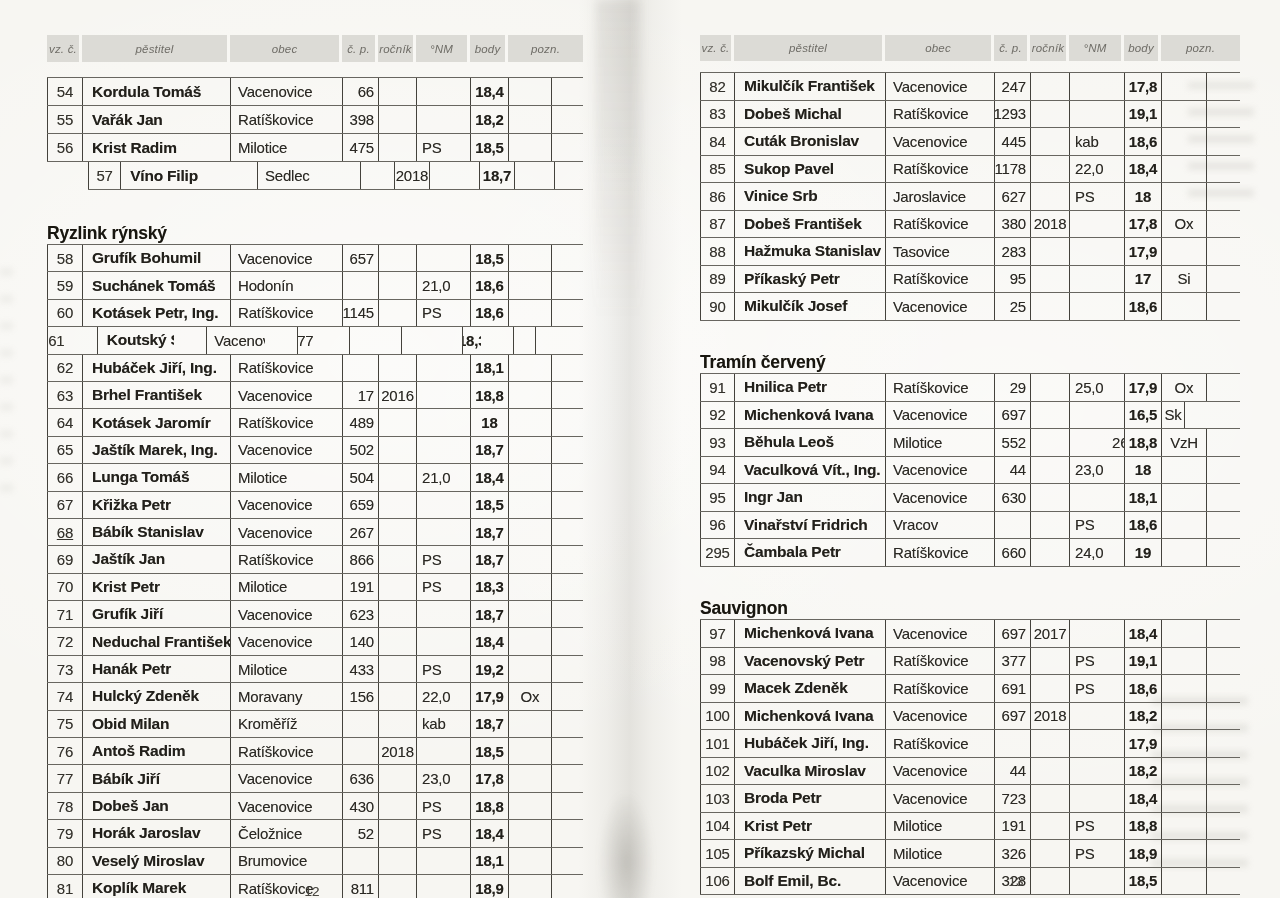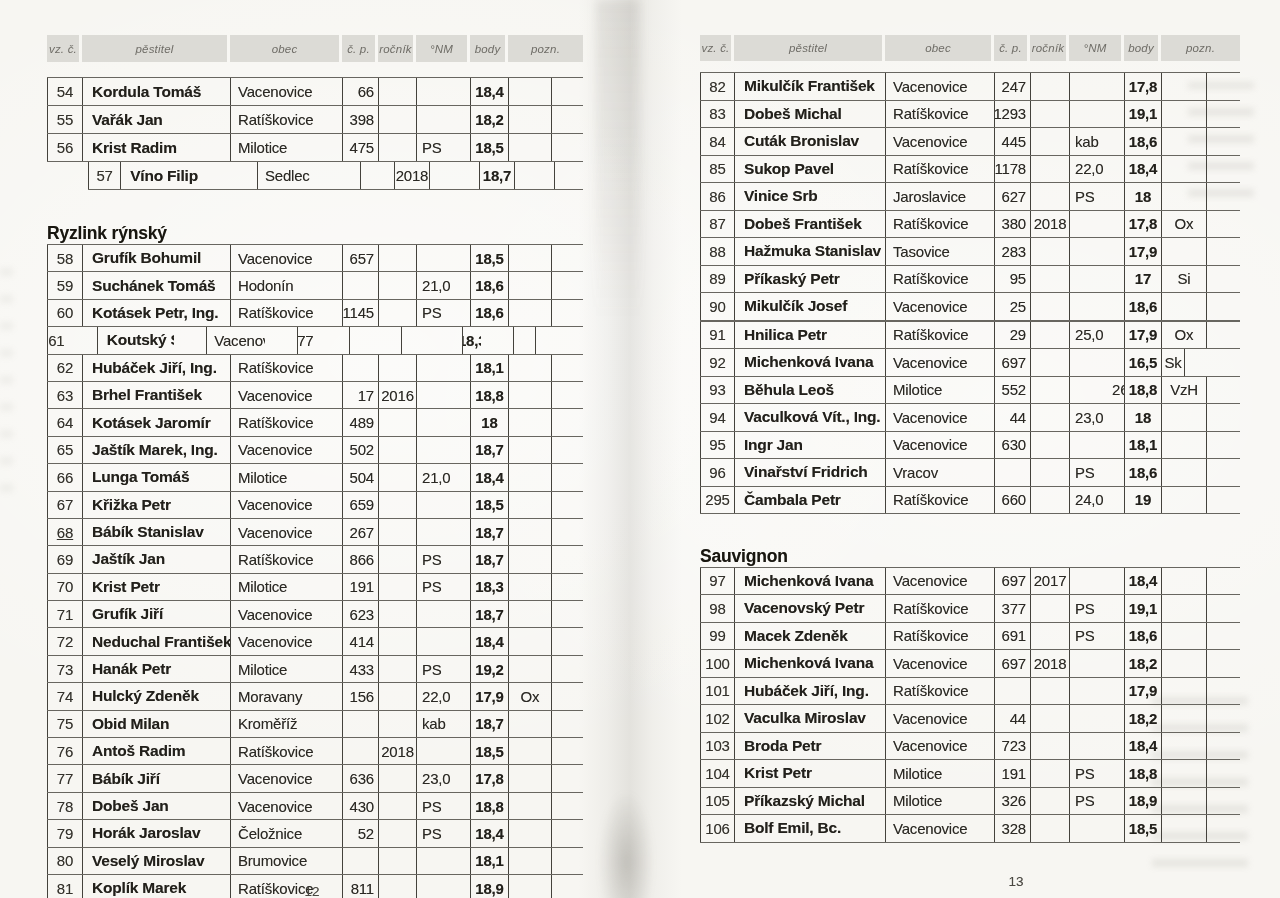--- a/index.html
+++ b/index.html
@@ -315,21 +315,21 @@
           <div class="tcell col-rocnik" style="width: 38px;"></div>
           <div class="tcell col-nm" style="width: 54px;"></div>
           <div class="tcell col-body" style="width: 38px;">18,7</div>
           <div class="tcell col-pozn last-bordered" style="width: 44px;"></div>
           <div class="tspacer" style="width: 31px;"></div>
         </div>
         <div class="trow" style="height: 26.4px;">
           <div class="tcell col-vz" style="width: 35px;">72</div>
           <div class="tcell col-pestitel" style="width: 148px;">Neduchal František</div>
           <div class="tcell col-obec" style="width: 112px;">Vacenovice</div>
-          <div class="tcell col-cp" style="width: 36px;">414</div>
+          <div class="tcell col-cp" style="width: 36px;">140</div>
           <div class="tcell col-rocnik" style="width: 38px;"></div>
           <div class="tcell col-nm" style="width: 54px;"></div>
           <div class="tcell col-body" style="width: 38px;">18,4</div>
           <div class="tcell col-pozn last-bordered" style="width: 44px;"></div>
           <div class="tspacer" style="width: 31px;"></div>
         </div>
         <div class="trow" style="height: 26.4px;">
           <div class="tcell col-vz" style="width: 35px;">73</div>
           <div class="tcell col-pestitel" style="width: 148px;">Hanák Petr</div>
           <div class="tcell col-obec" style="width: 112px;">Milotice</div>
@@ -536,20 +536,21 @@
           <div class="tcell col-pestitel" style="width: 151px;">Mikulčík Josef</div>
           <div class="tcell col-obec" style="width: 109px;">Vacenovice</div>
           <div class="tcell col-cp" style="width: 36px;">25</div>
           <div class="tcell col-rocnik" style="width: 39px;"></div>
           <div class="tcell col-nm" style="width: 55px;"></div>
           <div class="tcell col-body" style="width: 37px;">18,6</div>
           <div class="tcell col-pozn last-bordered" style="width: 46px;"></div>
           <div class="tspacer" style="width: 33px;"></div>
         </div>
       </div>
+      <div class="section-heading" style="margin-top: 32px; height: 20.5px;">Tramín červený</div>
       <div class="ttable">
         <div class="trow first" style="height: 26.5px;">
           <div class="tcell col-vz" style="width: 34px;">91</div>
           <div class="tcell col-pestitel" style="width: 151px;">Hnilica Petr</div>
           <div class="tcell col-obec" style="width: 109px;">Ratíškovice</div>
           <div class="tcell col-cp" style="width: 36px;">29</div>
           <div class="tcell col-rocnik" style="width: 39px;"></div>
           <div class="tcell col-nm" style="width: 55px;">25,0</div>
           <div class="tcell col-body" style="width: 37px;">17,9</div>
           <div class="tcell col-pozn last-bordered" style="width: 46px;">Ox</div>

